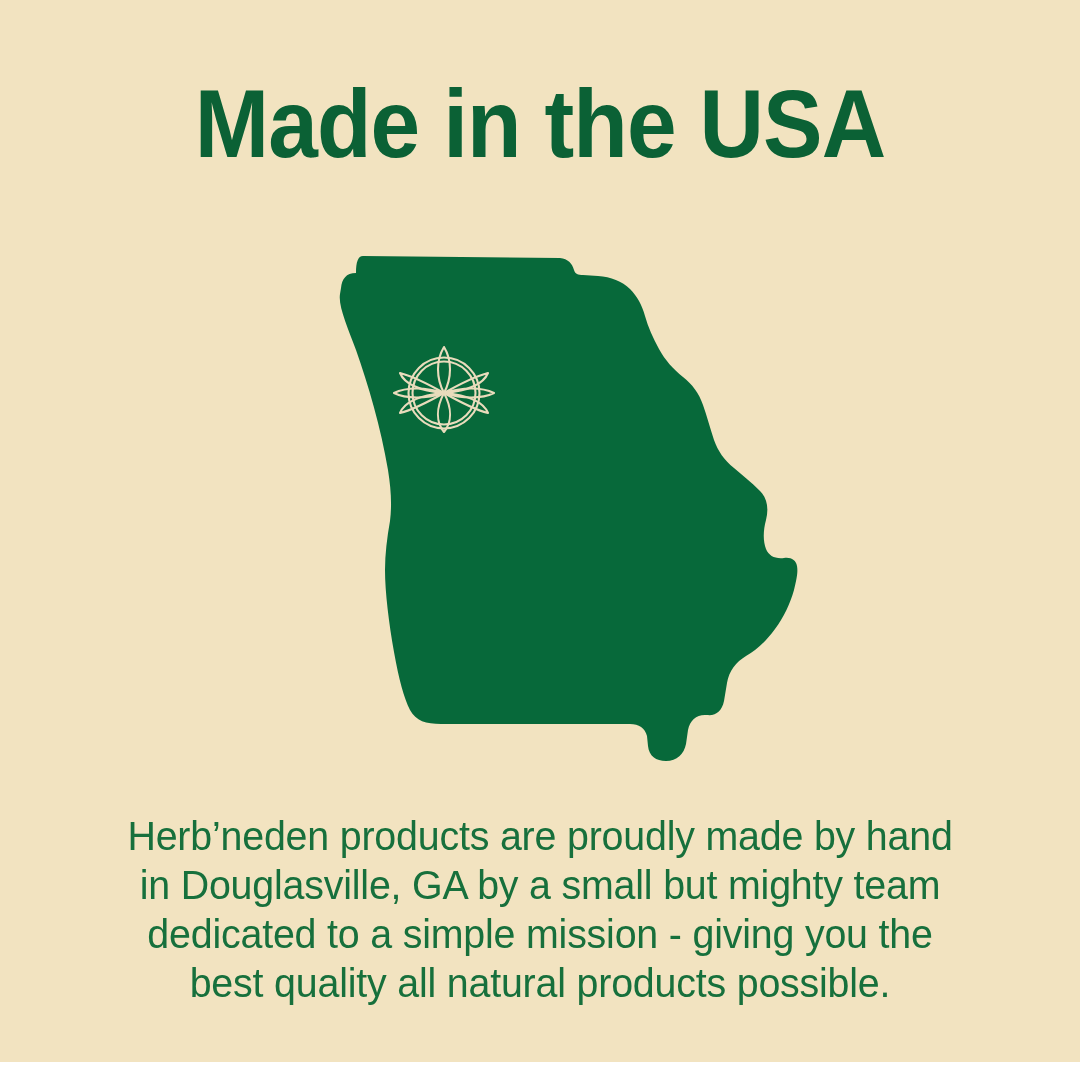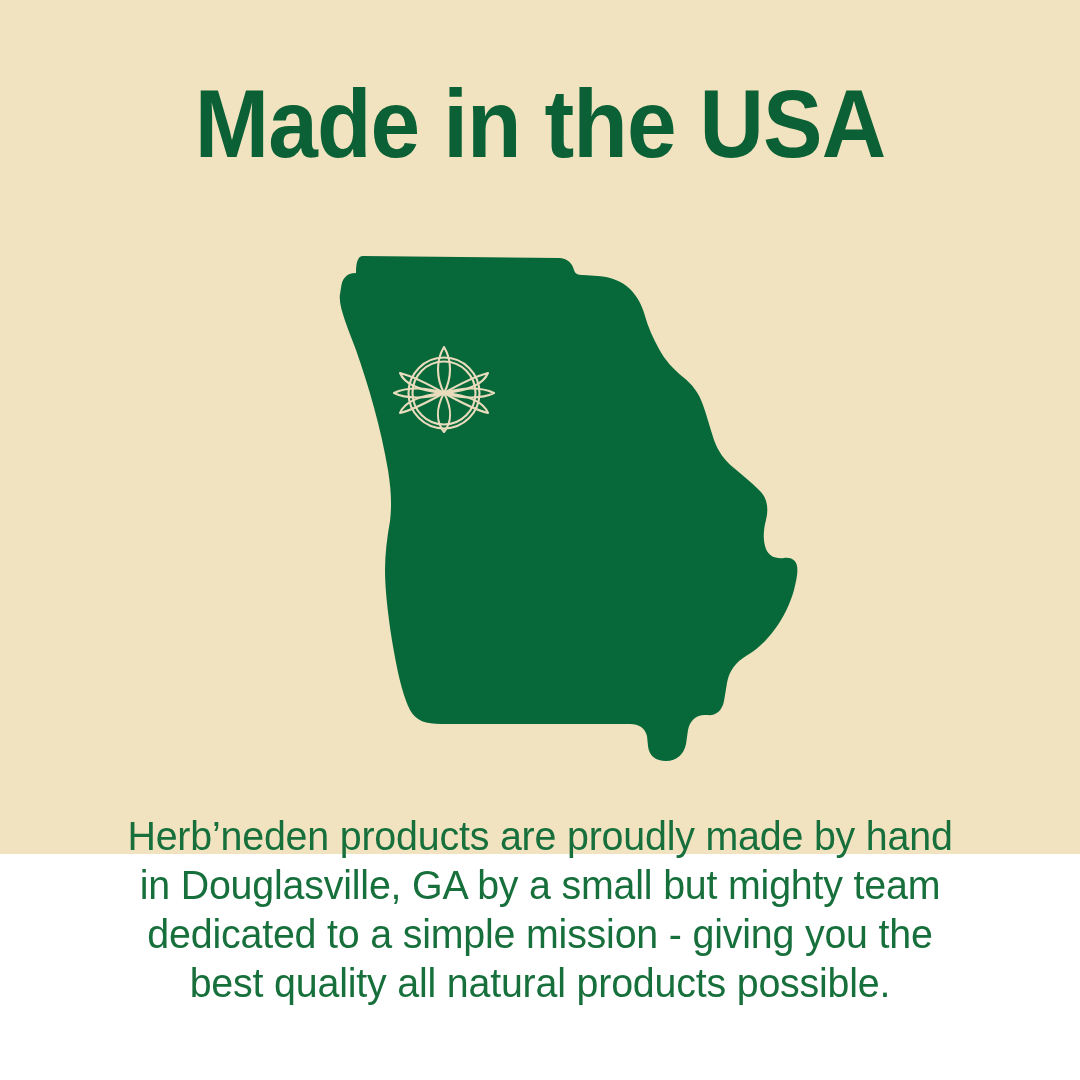--- a/index.html
+++ b/index.html
@@ -8,21 +8,21 @@
   }
   body {
     width: 1080px;
     height: 1080px;
     overflow: hidden;
     font-family: "Liberation Sans", sans-serif;
   }
   #card {
     position: relative;
     width: 1080px;
-    height: 854px;
+    height: 1062px;
     background: #F2E3C0;
     box-sizing: border-box;
     padding-left: 20px;
   }
 
   
   #headline {
     position: absolute;
     left: 0;
     top: 72px;

